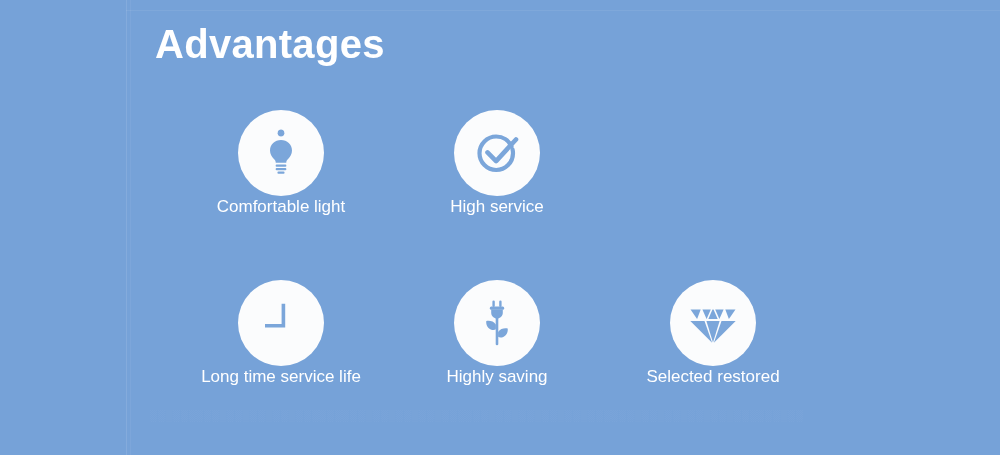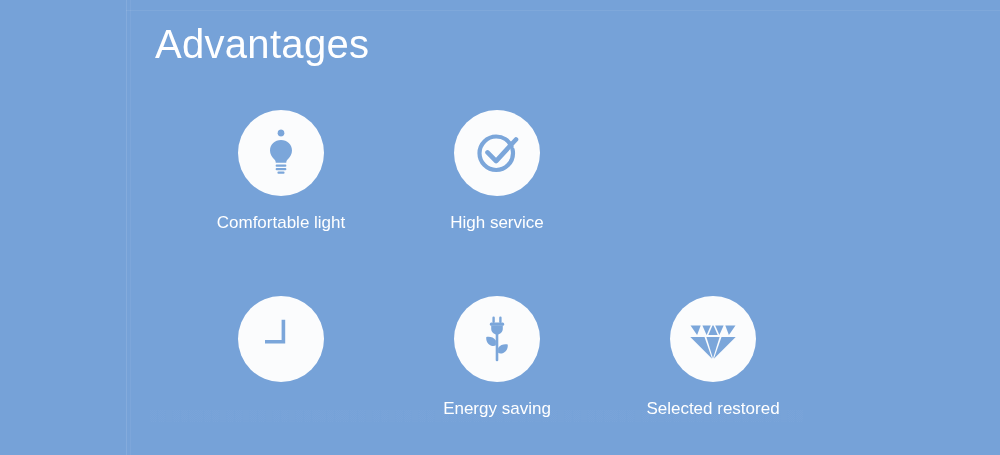--- a/index.html
+++ b/index.html
@@ -58,21 +58,21 @@
     white-space: nowrap;
     overflow: hidden;
     user-select: none;
   }
 
   .page-title {
     position: absolute;
     left: 155px;
     top: 20px;
     font-size: 40px;
-    font-weight: 400;
+    font-weight: 700;
     color: #ffffff;
     letter-spacing: 0.3px;
     line-height: 48px;
   }
 
   .grid {
     position: absolute;
     left: 173px;
     top: 110px;
     width: 648px;
@@ -99,21 +99,20 @@
     background: #fbfcfd;
     display: flex;
     align-items: center;
     justify-content: center;
     box-shadow: 0 0 0 0 rgba(0,0,0,0);
   }
   .badge svg {
     display: block;
   }
   .feature-label {
-    margin-top: 16px;
     font-size: 17px;
     color: #ffffff;
     text-align: right;
     line-height: 22px;
     white-space: nowrap;
   }
 </style>
 </head>
 <body>
 
@@ -170,39 +169,40 @@
     <div class="row">
 
       <div class="cell">
         <div class="badge">
           <span>
             <svg width="52" height="52" viewBox="0 0 52 52" fill="none" aria-hidden="true">
               <path d="M28.4 8.5v20.2H11.8" stroke="#7ba6da" stroke-width="3.6" fill="none" stroke-linecap="square" stroke-linejoin="miter"></path>
             </svg>
           </span>
         </div>
+        <div class="feature-label">Long time service life</div>
       </div>
 
       <div class="cell">
         <div class="badge">
           <span>
             <svg width="52" height="52" viewBox="0 0 52 52" fill="none" aria-hidden="true">
               <g fill="#7ba6da">
                 <rect x="21.4" y="3.5" width="2.4" height="6.4" rx="1.2"></rect>
                 <rect x="28.2" y="3.5" width="2.4" height="6.4" rx="1.2"></rect>
                 <rect x="18.8" y="9.6" width="14.4" height="3.1" rx="1.5"></rect>
                 <path d="M20.2 12.6h11.6v3.1c0 3.2-2.6 5.8-5.8 5.8s-5.8-2.6-5.8-5.8v-3.1z"></path>
                 <rect x="24.7" y="19.8" width="2.6" height="28.5" rx="1.3"></rect>
                 <path d="M24.9 27.6c-2.4-3.6-6.4-4.3-9.6-3.6-.5 3.4 1.1 7 4.4 8.5 2.2 1 4.1.7 5.2-.2v-4.7z"></path>
                 <path d="M27.1 35.1c2.4-3.6 6.4-4.3 9.6-3.6.5 3.4-1.1 7-4.4 8.5-2.2 1-4.1.7-5.2-.2v-4.7z"></path>
               </g>
             </svg>
           </span>
         </div>
-        <div class="feature-label">Energy saving</div>
+        <div class="feature-label">Highly saving</div>
       </div>
 
       <div class="cell">
         <div class="badge">
           <span>
             <svg width="52" height="52" viewBox="0 0 52 52" fill="none" aria-hidden="true">
               <g fill="#7ba6da">
                 <path d="M3.5 12.5h10.2L10.1 22z"></path>
                 <path d="M15.4 12.5h8.4L19.6 22z"></path>
                 <path d="M25.5 12.5h1l4.2 9.5h-9.4z"></path>

